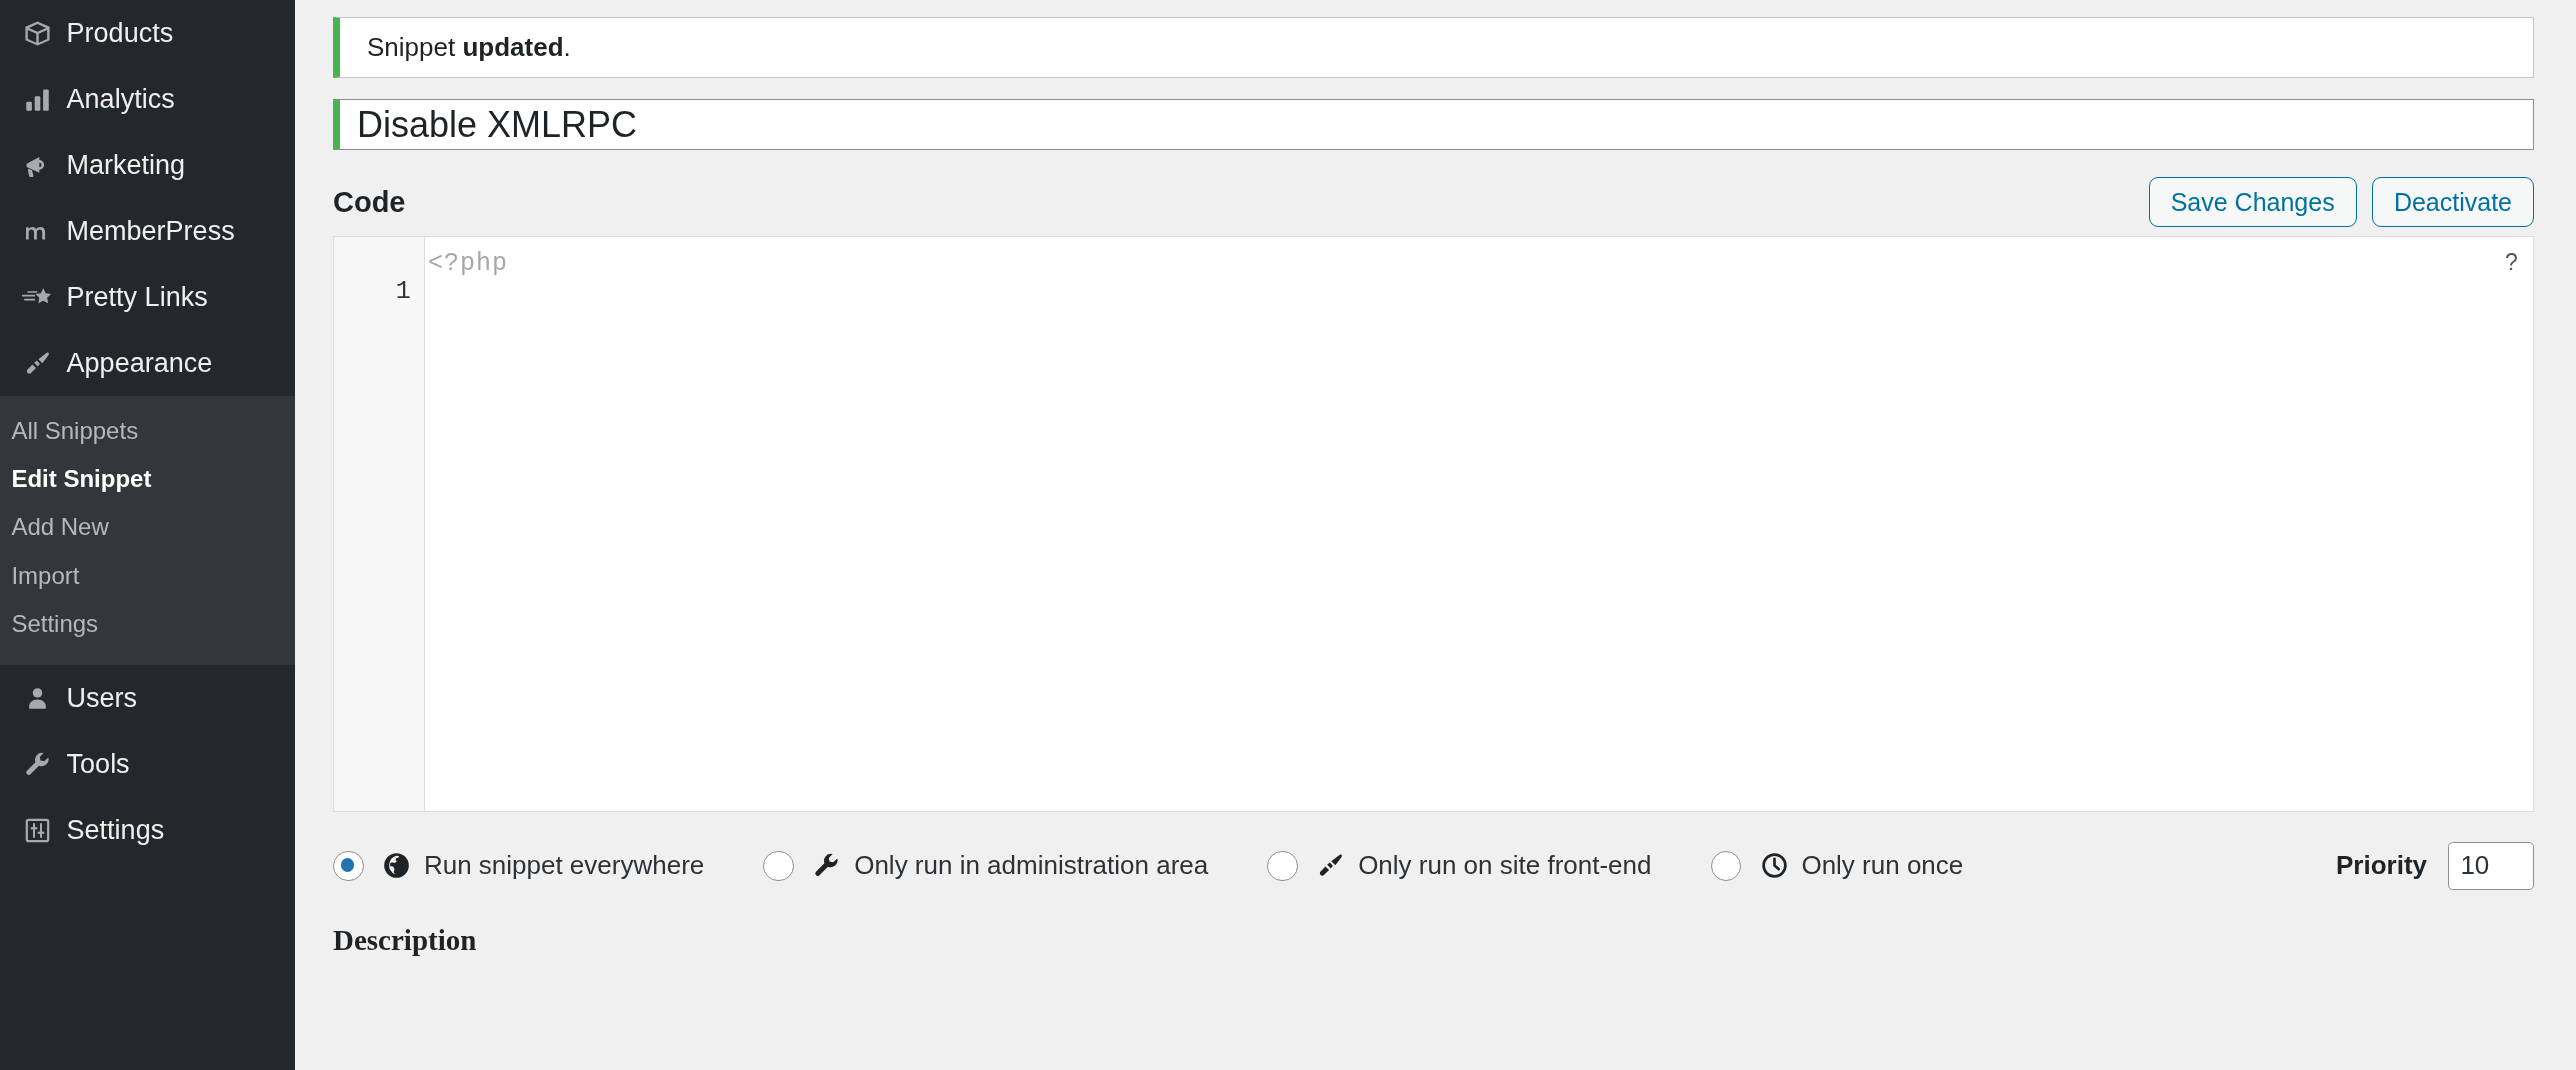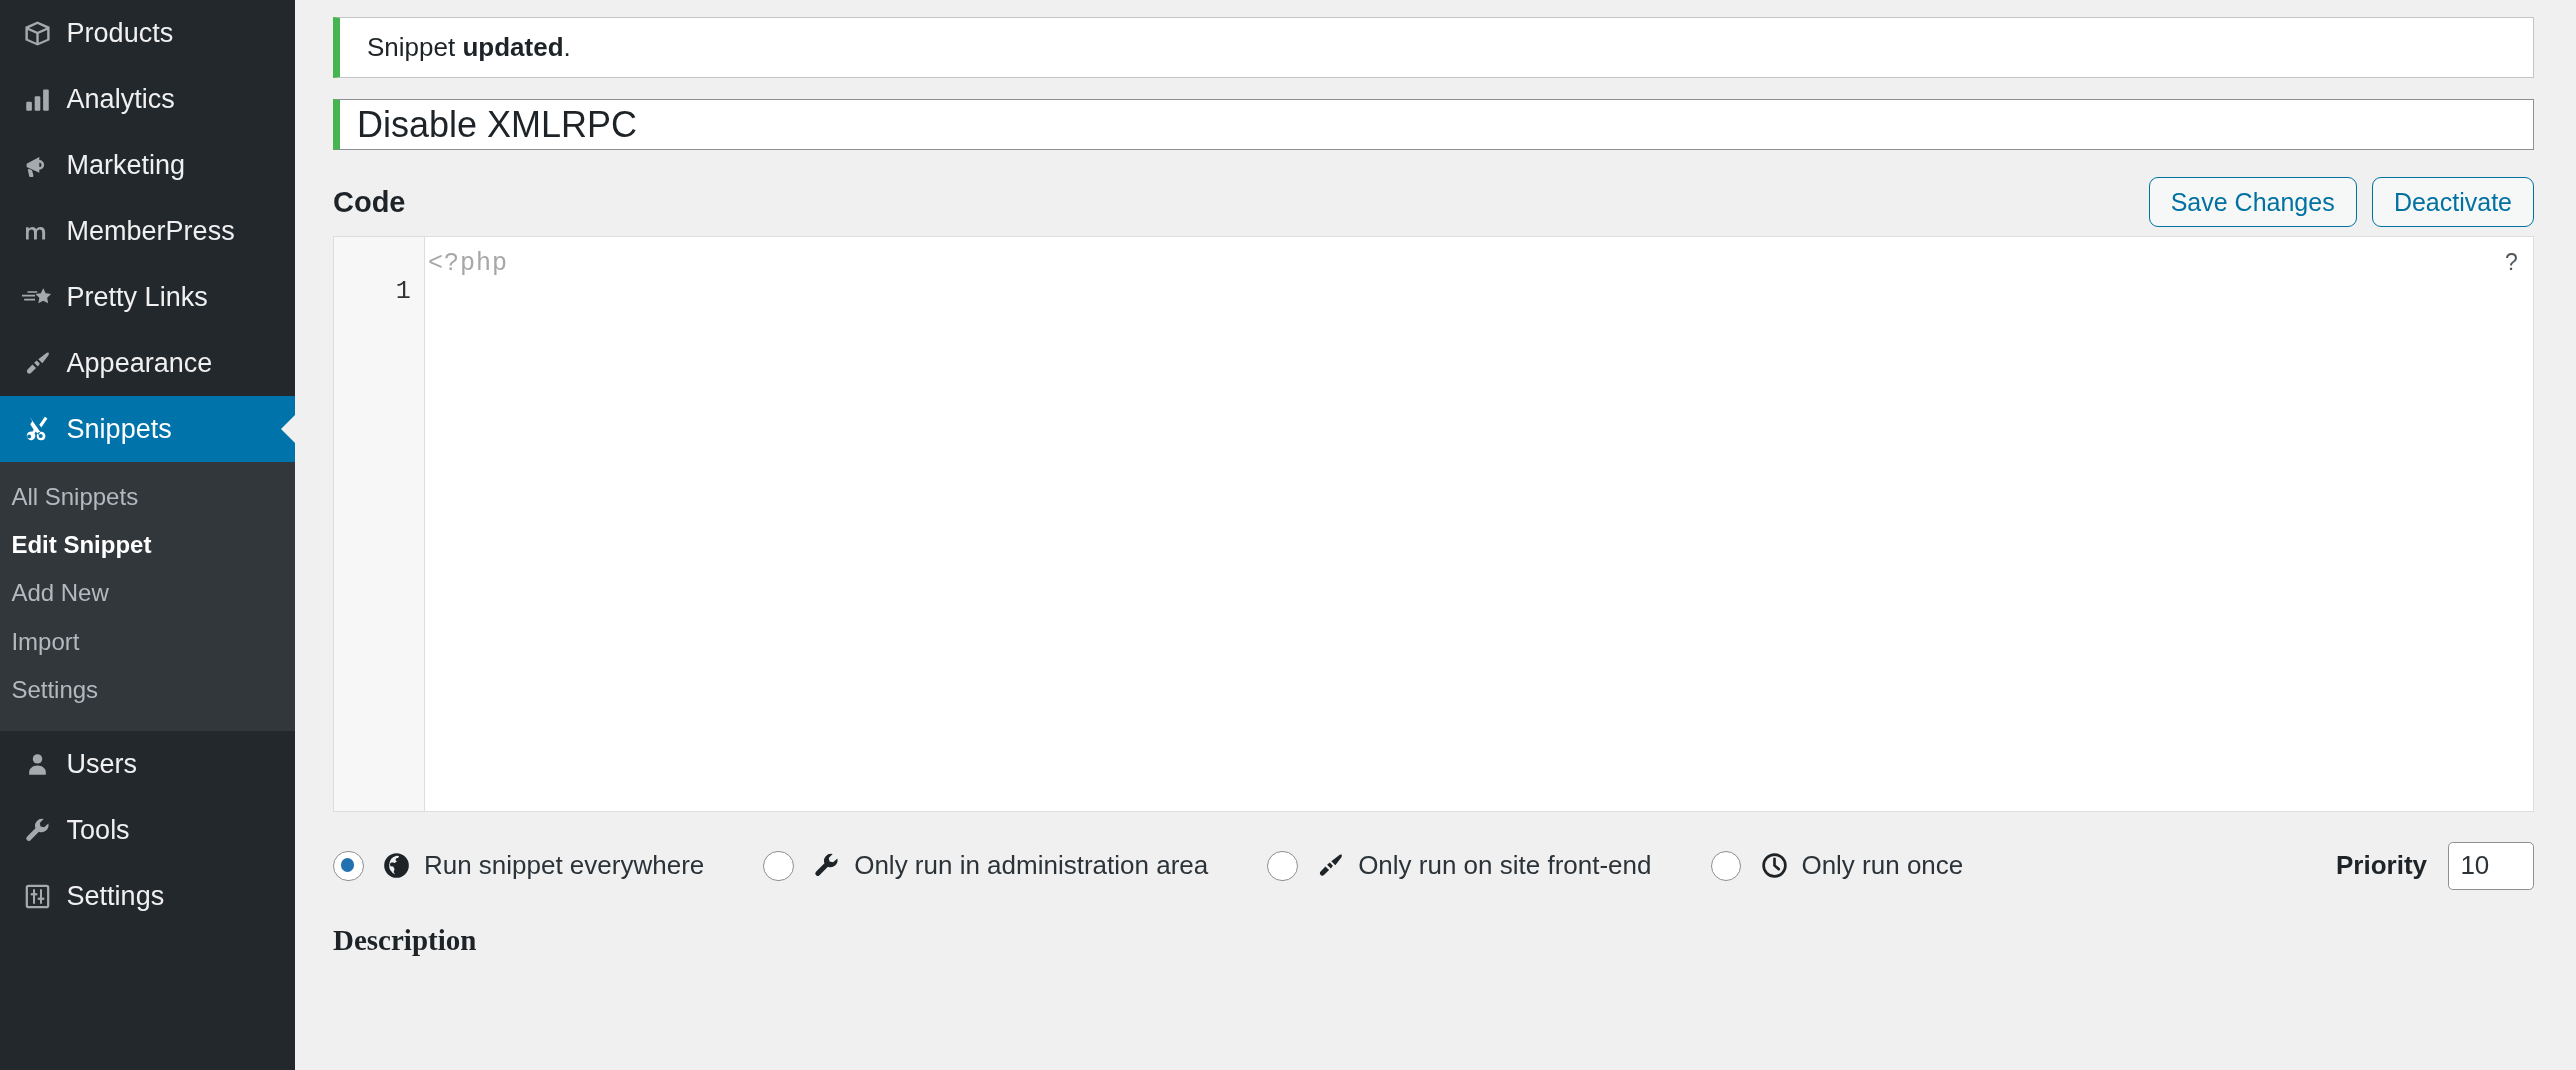--- a/index.html
+++ b/index.html
@@ -325,28 +325,20 @@
     <div class="menu-item">
       <span class="mi-icon">
         <svg width="29" height="29" viewBox="0 0 24 24" fill="currentColor">
             <path d="M21.5 3.4c-.6-.6-1.6-.5-2.4.1l-6.4 4.9 3.3 3.3 4.9-6.4c.6-.8.7-1.8.1-2.4zM11.4 9.6l-2.2 1.7 3.1 3.1 1.7-2.2-2.6-2.6zM7.8 12.8l-4 4.2c-.8.8-.8 2 0 2.8s2 .8 2.8 0l4.2-4-3-3z"></path>
           </svg>
       </span>
       <span class="mi-label">Appearance</span>
     </div>
 
 
-    <div class="menu-item current">
-      <span class="mi-icon">
-        <svg width="30.5" height="30.5" viewBox="0 0 24 24" fill="currentColor">
-            <path d="M6 2.2l8.4 12-1.6 2.3-1.9-2.7-1 1.4a3.4 3.4 0 1 1-1.8-1.3l1.1-1.5L6.5 8 8.1 5.7 6 2.2zM5.6 16.1a1.6 1.6 0 1 0 1.6 1.6 1.6 1.6 0 0 0-1.6-1.6zM18 2.2l-4.4 6.2 1.6 2.3L20 3.6 18 2.2zM14.7 13.9a3.4 3.4 0 1 0 3.7 3.4 3.4 3.4 0 0 0-3.7-3.4zm0 5a1.6 1.6 0 1 1 1.6-1.6 1.6 1.6 0 0 1-1.6 1.6z"></path>
-          </svg>
-      </span>
-      <span class="mi-label">Snippets</span>
-    </div>
 
     <div class="submenu">
       <a class="submenu-item">All Snippets</a>
       <a class="submenu-item current">Edit Snippet</a>
       <a class="submenu-item">Add New</a>
       <a class="submenu-item">Import</a>
       <a class="submenu-item">Settings</a>
     </div>
 
     <div class="menu-item">

